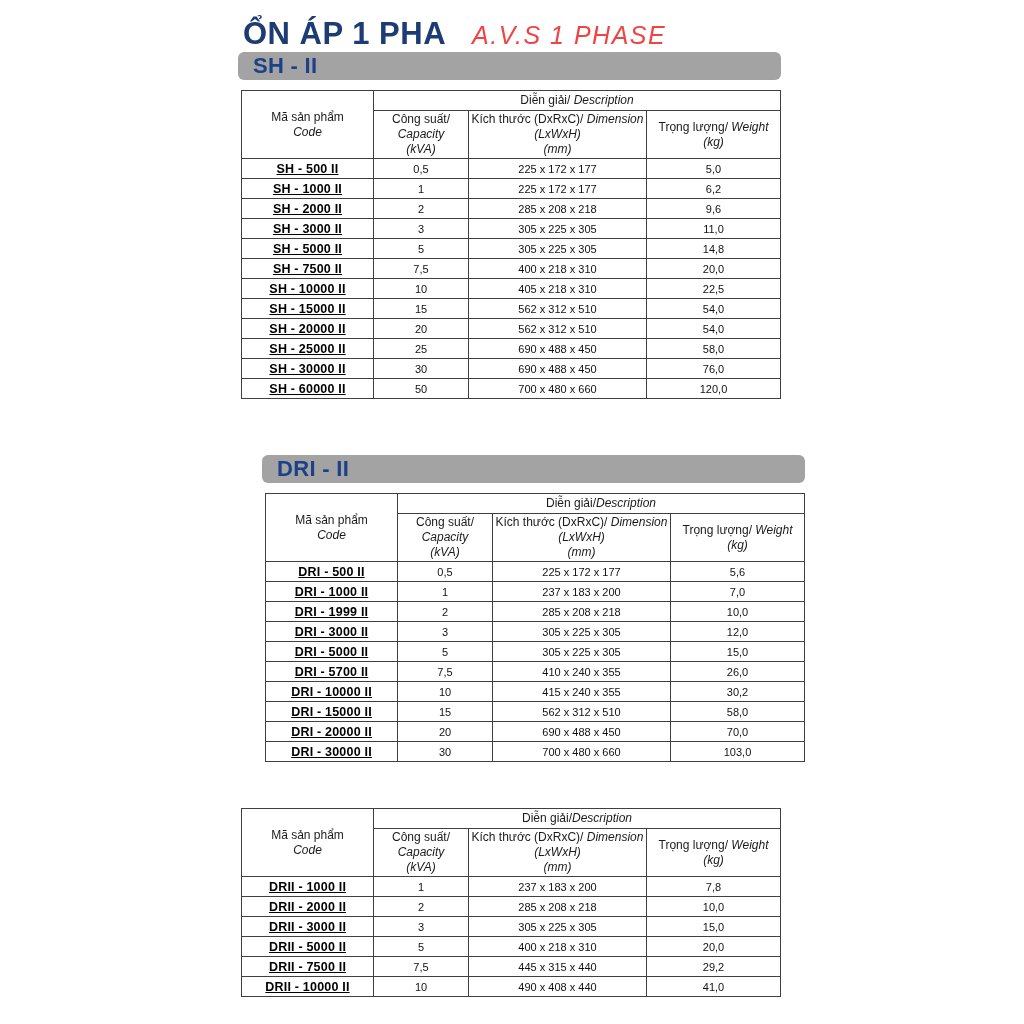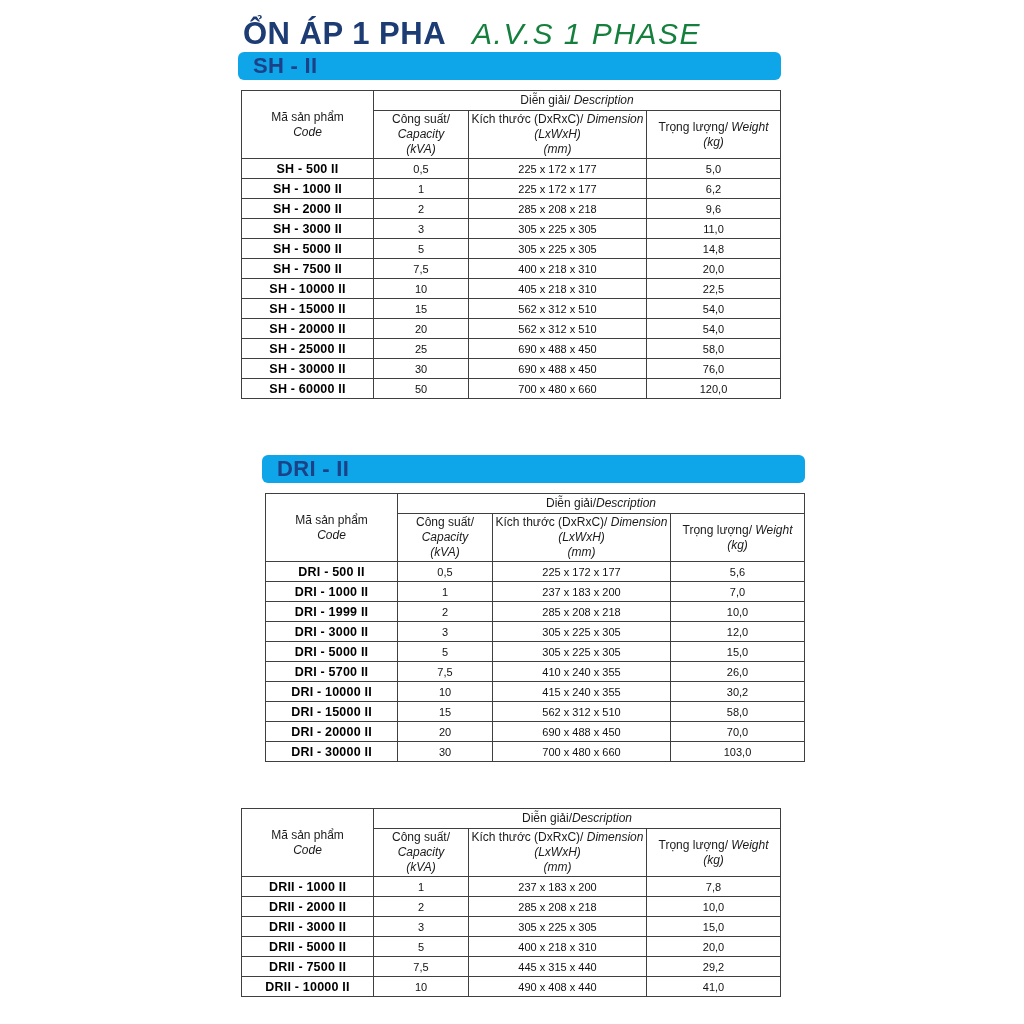--- a/index.html
+++ b/index.html
@@ -3,37 +3,37 @@
 <meta charset="utf-8">
 <style>
   * { margin: 0; padding: 0; box-sizing: border-box; }
   html, body { width: 1024px; height: 1024px; background: #ffffff; overflow: hidden; }
   body { font-family: "Liberation Sans", sans-serif; }
 
   .page { padding: 16px 0 0 241px; width: 784px; }
 
   .title-row { display: flex; align-items: baseline; gap: 26px; padding-left: 2px; }
   .title-vi { font-size: 31px; font-weight: bold; color: #1d3c74; letter-spacing: 0.5px; white-space: nowrap; }
-  .title-en { font-size: 30px; font-style: italic; font-weight: 500; color: #15803d; letter-spacing: 1.5px; white-space: nowrap; }
+  .title-en { font-size: 25px; font-style: italic; font-weight: 500; color: #ef4444; letter-spacing: 1.5px; white-space: nowrap; }
 
   .product-section { width: 543px; }
   .sec-dri  { margin-top: 56px; margin-left: 24px; }
   .sec-drii { margin-top: 46px; }
 
-  .section-bar { width: 543px; height: 28px; background: #0ea5e9; border-radius: 6px;
+  .section-bar { width: 543px; height: 28px; background: #a3a3a3; border-radius: 6px;
                  display: flex; align-items: center; padding-left: 15px; margin-left: -3px; }
   .section-title { font-size: 22px; font-weight: bold; color: #1c4187; letter-spacing: 0.3px; }
 
   table.spec-table { border-collapse: collapse; width: 539px; table-layout: fixed; margin-top: 10px; }
   .spec-table th, .spec-table td { border: 1px solid #3f3f3f; text-align: center; vertical-align: middle; padding: 1px 2px; }
   .spec-table thead th { font-weight: normal; font-size: 12px; color: #1a1a1a; line-height: 1.25; }
   .spec-table thead tr.r1 th { height: 20px; }
   .spec-table thead tr.r2 th { height: 28px; }
   .spec-table tbody td { font-size: 11px; height: 20px; color: #111; }
-  .spec-table tbody td.code { font-weight: bold; font-size: 12.5px; color: #000; letter-spacing: 0.2px; }
+  .spec-table tbody td.code { font-weight: bold; font-size: 12.5px; color: #000; letter-spacing: 0.2px; text-decoration: underline; }
   .en { font-style: italic; }
   .vi { font-style: normal; }
 </style>
 </head>
 <body>
 
 <div class="page">
 
   <div class="title-row">
     <span class="title-vi">ỔN ÁP 1 PHA</span>

